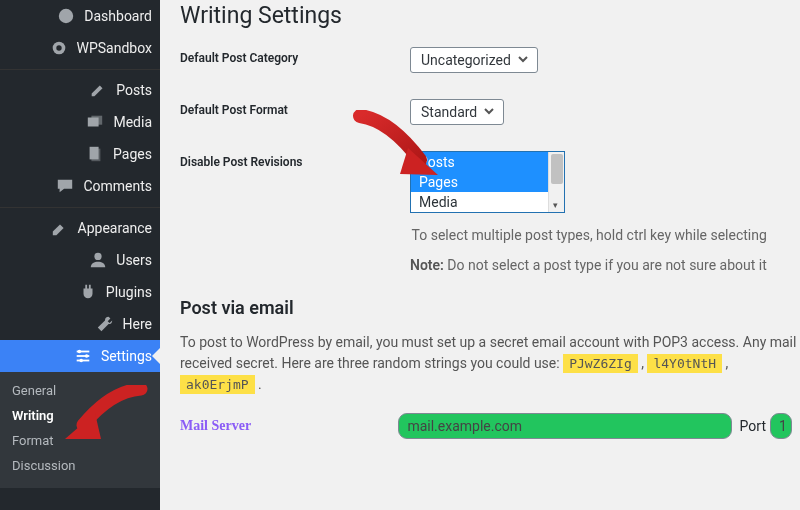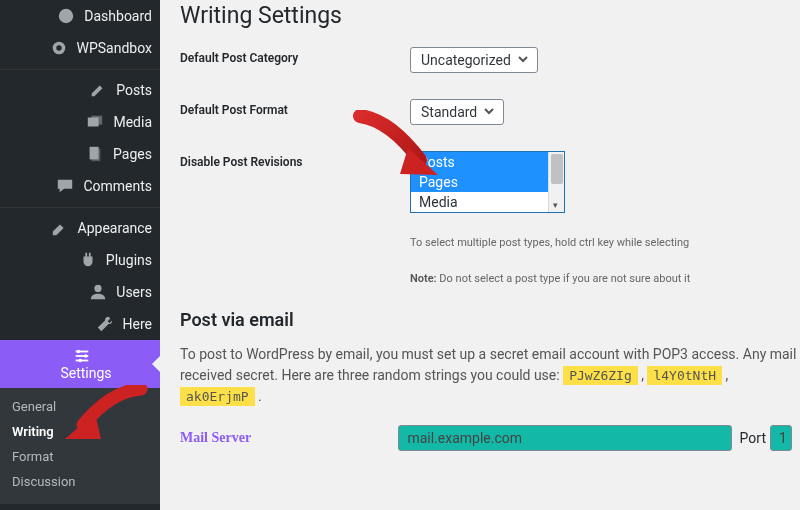--- a/index.html
+++ b/index.html
@@ -3,47 +3,47 @@
 <meta charset="utf-8">
 <style>
   * { box-sizing: border-box; margin: 0; padding: 0; }
   body { font-family: -apple-system, BlinkMacSystemFont, "Segoe UI", Roboto, sans-serif; font-size: 13px; color: #444; background: #f1f1f1; width: 800px; height: 510px; overflow: hidden; position: relative; }
   .wrap { display: flex; height: 100%; }
   .sidebar { width: 160px; background: #23282d; color: #eee; font-size: 14px; }
   .side-item { display: flex; align-items: center; padding: 7px 8px 7px 12px; cursor: pointer; color: #eee; justify-content: flex-end; }
   .side-item .ico { width: 20px; display: inline-flex; justify-content: center; color: #a0a5aa; }
   .side-item .lbl { margin-left: 8px; }
   .side-sep { height: 5px; border-top: 1px solid #333; margin: 5px 0 0 0; }
-  .side-item.current { background: #8b5cf6; color: #fff; position: relative; flex-direction: column; }
+  .side-item.current { background: #3b82f6; color: #fff; position: relative; }
   .side-item.current .ico { color: #fff; }
   .side-item.current::after { content: ""; position: absolute; right: -0px; top: 50%; transform: translateY(-50%); border: 8px solid transparent; border-right-color: #f1f1f1; }
   .submenu { background: #32373c; padding: 6px 0 10px 0; }
   .sub-item { padding: 5px 12px; color: #b4b9be; font-size: 13px; cursor: pointer; }
   .sub-item.current { color: #fff; font-weight: 600; }
   .main { flex: 1; padding: 0 0 0 20px; background: #f1f1f1; overflow: hidden; }
   h1.title { font-size: 23px; font-weight: 400; color: #23282d; margin: 2px 0 18px 0; }
   .form-row { display: flex; align-items: flex-start; margin-bottom: 26px; }
   .form-row .lab { width: 230px; font-weight: 600; color: #23282d; font-size: 12px; padding-top: 4px; }
   .form-row .fld {  }
   .select { display: inline-flex; align-items: center; border: 1px solid #7e8993; border-radius: 3px; background: #fff; padding: 4px 8px 4px 10px; font-size: 14px; color: #32373c; cursor: pointer; justify-content: flex-end; }
   .select .chev { margin-left: 6px; }
   .listbox { width: 155px; background: #fff; border: 1px solid #2271b1; font-size: 14px; color: #2c3338; position: relative; }
   .listbox .opt { padding: 2px 8px; cursor: pointer; }
   .listbox .opt.sel { background: #1e90ff; color: #fff; }
   .listbox .sbar { position: absolute; right: 0; top: 0; width: 16px; height: 100%; background: #f1f1f1; border-left: 1px solid #ddd; }
   .listbox .sbar .thumb { position: absolute; left: 2px; top: 2px; width: 12px; height: 30px; background: #c1c1c1; border-radius: 2px; }
   .listbox .sbar .darr { position: absolute; bottom: 2px; left: 4px; font-size: 9px; color: #555; }
-  .help { font-size: 11px; color: #666; margin-top: 23px; }
+  .help { font-size: 14px; color: #666; margin-top: 14px; text-align: right; }
   .help b { font-weight: 600; color: #555; }
   h2.sect { font-size: 18px; font-weight: 600; color: #23282d; margin: 6px 0 14px 0; }
   .desc { font-size: 14px; color: #555; line-height: 1.5; }
   code { background: #fde047; padding: 2px 6px; font-family: Consolas, monospace; font-size: 13px; }
   .mailrow { display: flex; align-items: center; margin-top: 18px; }
   .mailrow .lab { width: 230px; font-weight: 600; font-size: 14px; color: #8b5cf6; font-family: Liberation Serif, serif; }
-  .tinput { border: 1px solid #7e8993; border-radius: 3px; background: #14b8a6; padding: 4px 8px; font-size: 14px; width: 350px; margin-right: 8px; cursor: text; }
+  .tinput { border: 1px solid #7e8993; border-radius: 9px; background: #22c55e; padding: 4px 8px; font-size: 14px; width: 350px; margin-right: 8px; cursor: text; }
   .tiny { font-size: 14px; color: #23282d; margin-right: 4px; }
   .tinput.port { width: 22px; }
   .arrow1 { position: absolute; left: 350px; top: 110px; pointer-events: none; }
   .arrow2 { position: absolute; left: 61px; top: 385px; pointer-events: none; }
 </style>
 </head>
 <body>
 
 <div class="wrap">
   <div class="sidebar">
@@ -104,33 +104,33 @@
       <span class="ico">
           <svg width="18" height="18" viewBox="0 0 20 20" fill="currentColor">
             <path d="M2 14l8-8 4 4-8 8H2v-4z"></path>
           </svg>
         </span>
       <span class="lbl">Appearance</span>
     </div>
     <div class="side-item">
       <span class="ico">
           <svg width="18" height="18" viewBox="0 0 20 20" fill="currentColor">
-            <path d="M7 2v4H5v6a5 5 0 0010 0V6h-2V2h-2v4H9V2z"></path>
-          </svg>
-        </span>
-      <span class="lbl">Plugins</span>
-    </div>
-    <div class="side-item">
-      <span class="ico">
-          <svg width="18" height="18" viewBox="0 0 20 20" fill="currentColor">
             <circle cx="10" cy="6" r="4"></circle>
             <path d="M2 18c0-4 4-6 8-6s8 2 8 6"></path>
           </svg>
         </span>
       <span class="lbl">Users</span>
+    </div>
+    <div class="side-item">
+      <span class="ico">
+          <svg width="18" height="18" viewBox="0 0 20 20" fill="currentColor">
+            <path d="M7 2v4H5v6a5 5 0 0010 0V6h-2V2h-2v4H9V2z"></path>
+          </svg>
+        </span>
+      <span class="lbl">Plugins</span>
     </div>
     <div class="side-item">
       <span class="ico">
           <svg width="18" height="18" viewBox="0 0 20 20" fill="currentColor">
             <path d="M14 2a4 4 0 00-4 4l-8 8 4 4 8-8a4 4 0 004-4l-3 3-2-2 3-3z"></path>
           </svg>
         </span>
       <span class="lbl">Here</span>
     </div>
     <div class="side-item current">

